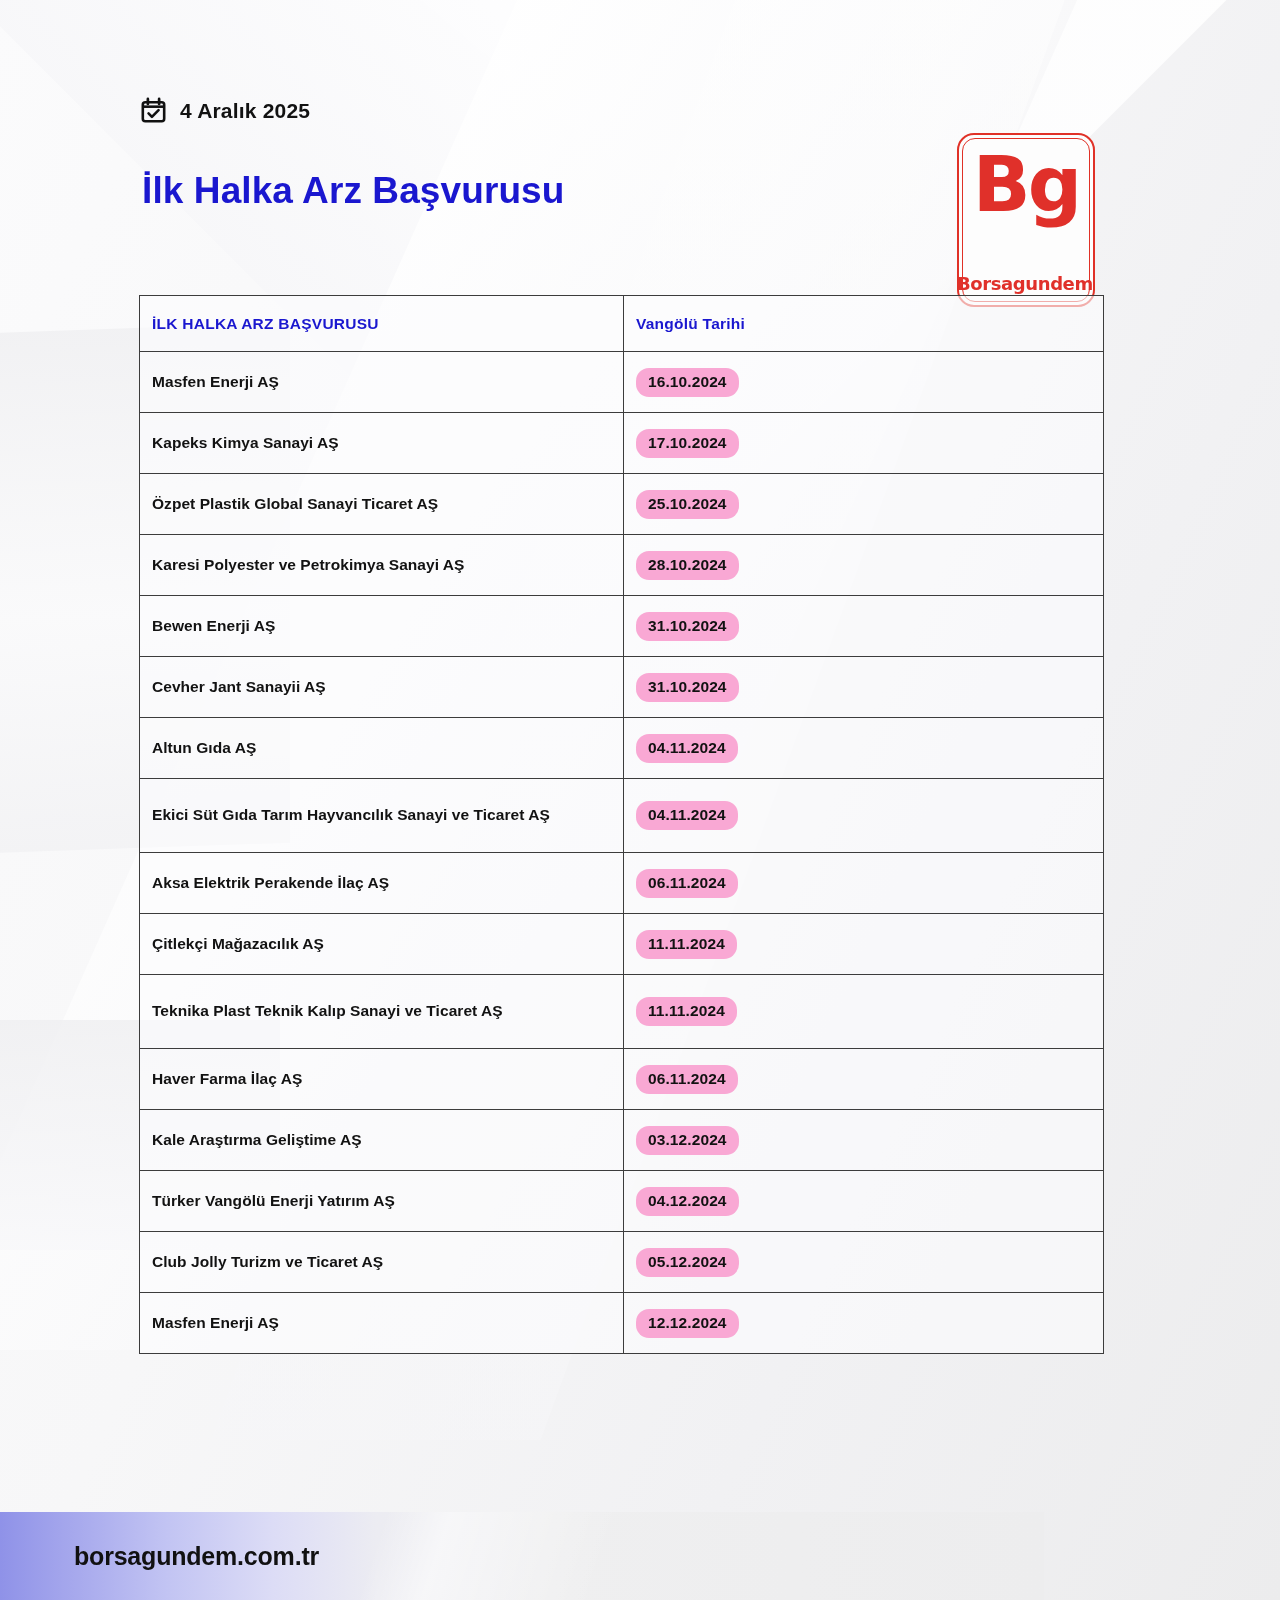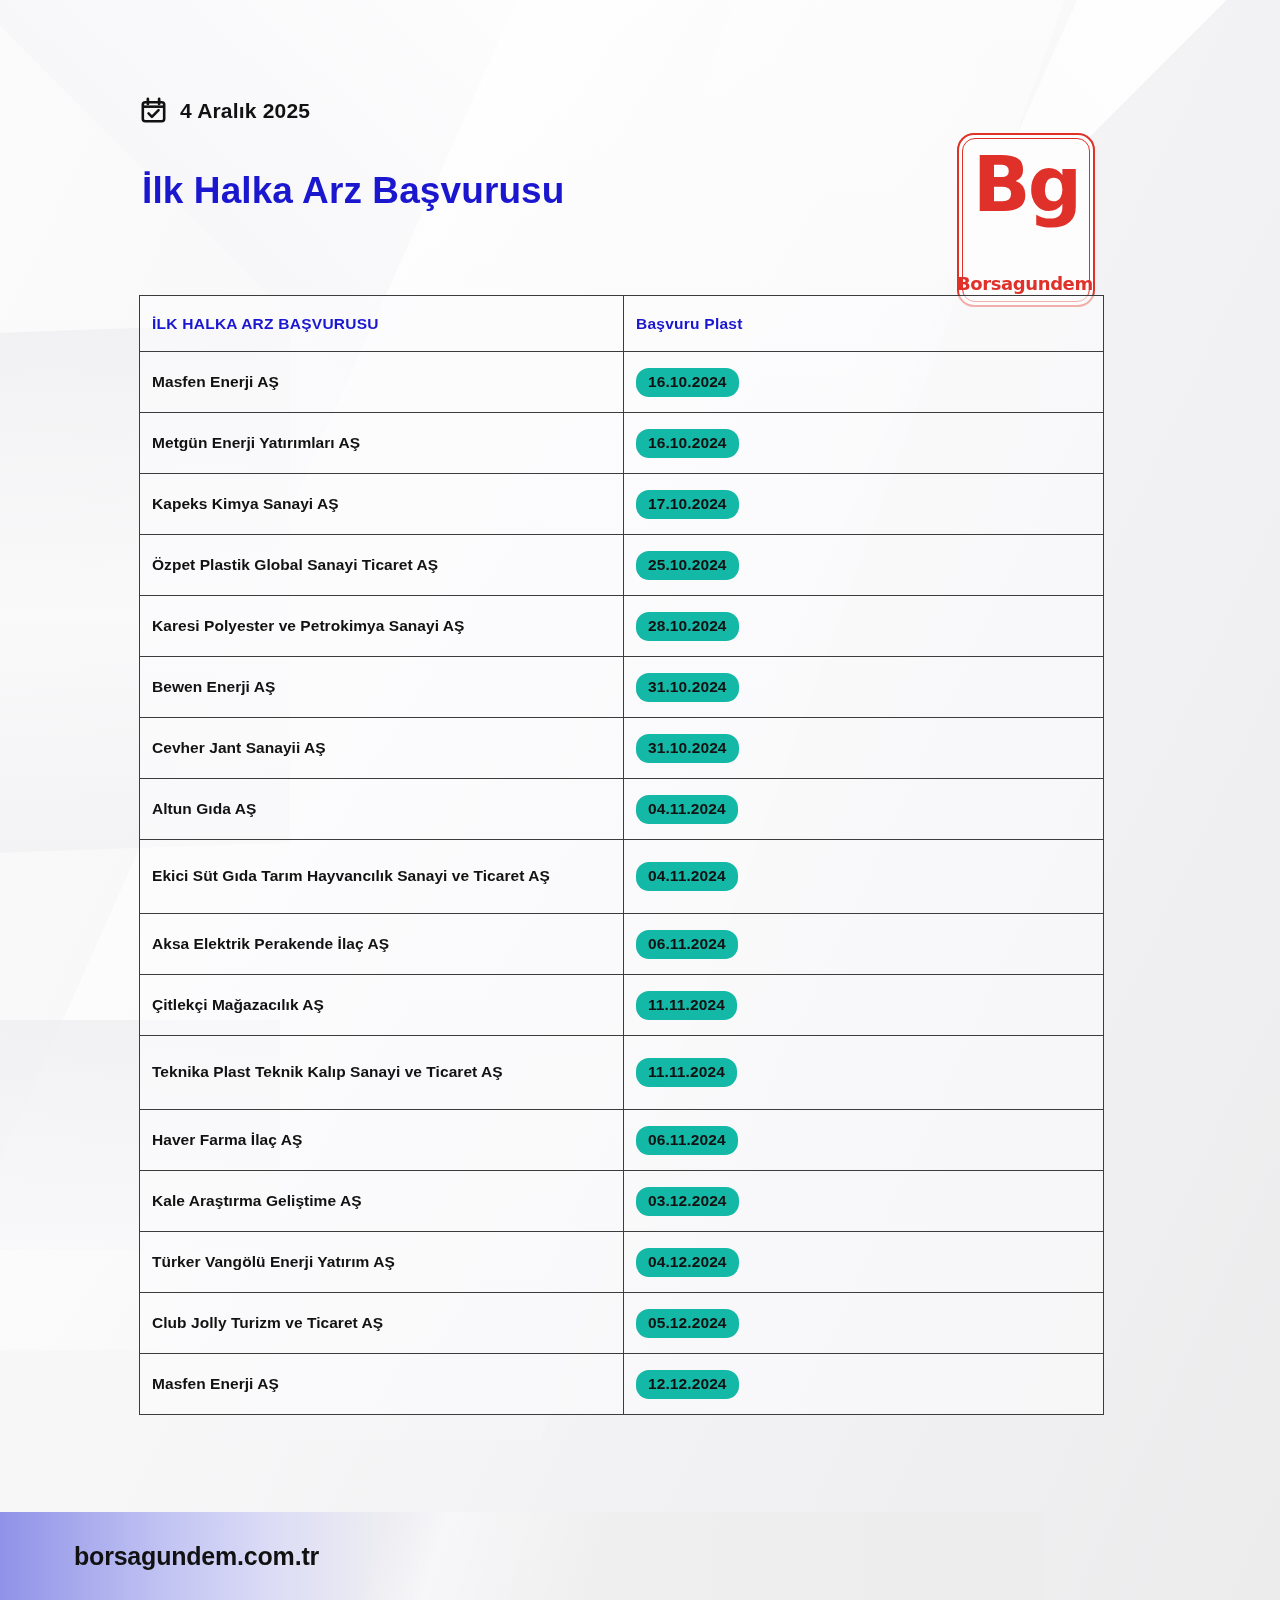--- a/index.html
+++ b/index.html
@@ -190,21 +190,21 @@
     font-weight: bold;
     color: #121212;
     letter-spacing: .05px;
   }
   tbody tr.tall td { height: 74px; }
   .name-cell { padding-right: 14px; line-height: 1.32; }
   .date-cell { padding-left: 14px; }
 
   .pill {
     display: inline-block;
-    background: #14b8a6;
+    background: #f9a8d4;
     border-radius: 13px;
     padding: 5px 12px 6px;
     font-size: 15.5px;
     font-weight: bold;
     color: #121212;
     letter-spacing: .1px;
   }
 
   
   .footer {
@@ -277,30 +277,26 @@
   </div>
 
   <table class="ipo-table">
     <colgroup>
       <col class="col-name">
       <col class="col-date">
     </colgroup>
     <thead>
       <tr>
         <th>İLK HALKA ARZ BAŞVURUSU</th>
-        <th>Başvuru Plast</th>
+        <th>Vangölü Tarihi</th>
       </tr>
     </thead>
     <tbody id="table-body">
         <tr>
           <td class="name-cell">Masfen Enerji AŞ</td>
-          <td class="date-cell"><span class="pill">16.10.2024</span></td>
-        </tr>
-        <tr>
-          <td class="name-cell">Metgün Enerji Yatırımları AŞ</td>
           <td class="date-cell"><span class="pill">16.10.2024</span></td>
         </tr>
         <tr>
           <td class="name-cell">Kapeks Kimya Sanayi AŞ</td>
           <td class="date-cell"><span class="pill">17.10.2024</span></td>
         </tr>
         <tr>
           <td class="name-cell">Özpet Plastik Global Sanayi Ticaret AŞ</td>
           <td class="date-cell"><span class="pill">25.10.2024</span></td>
         </tr>

